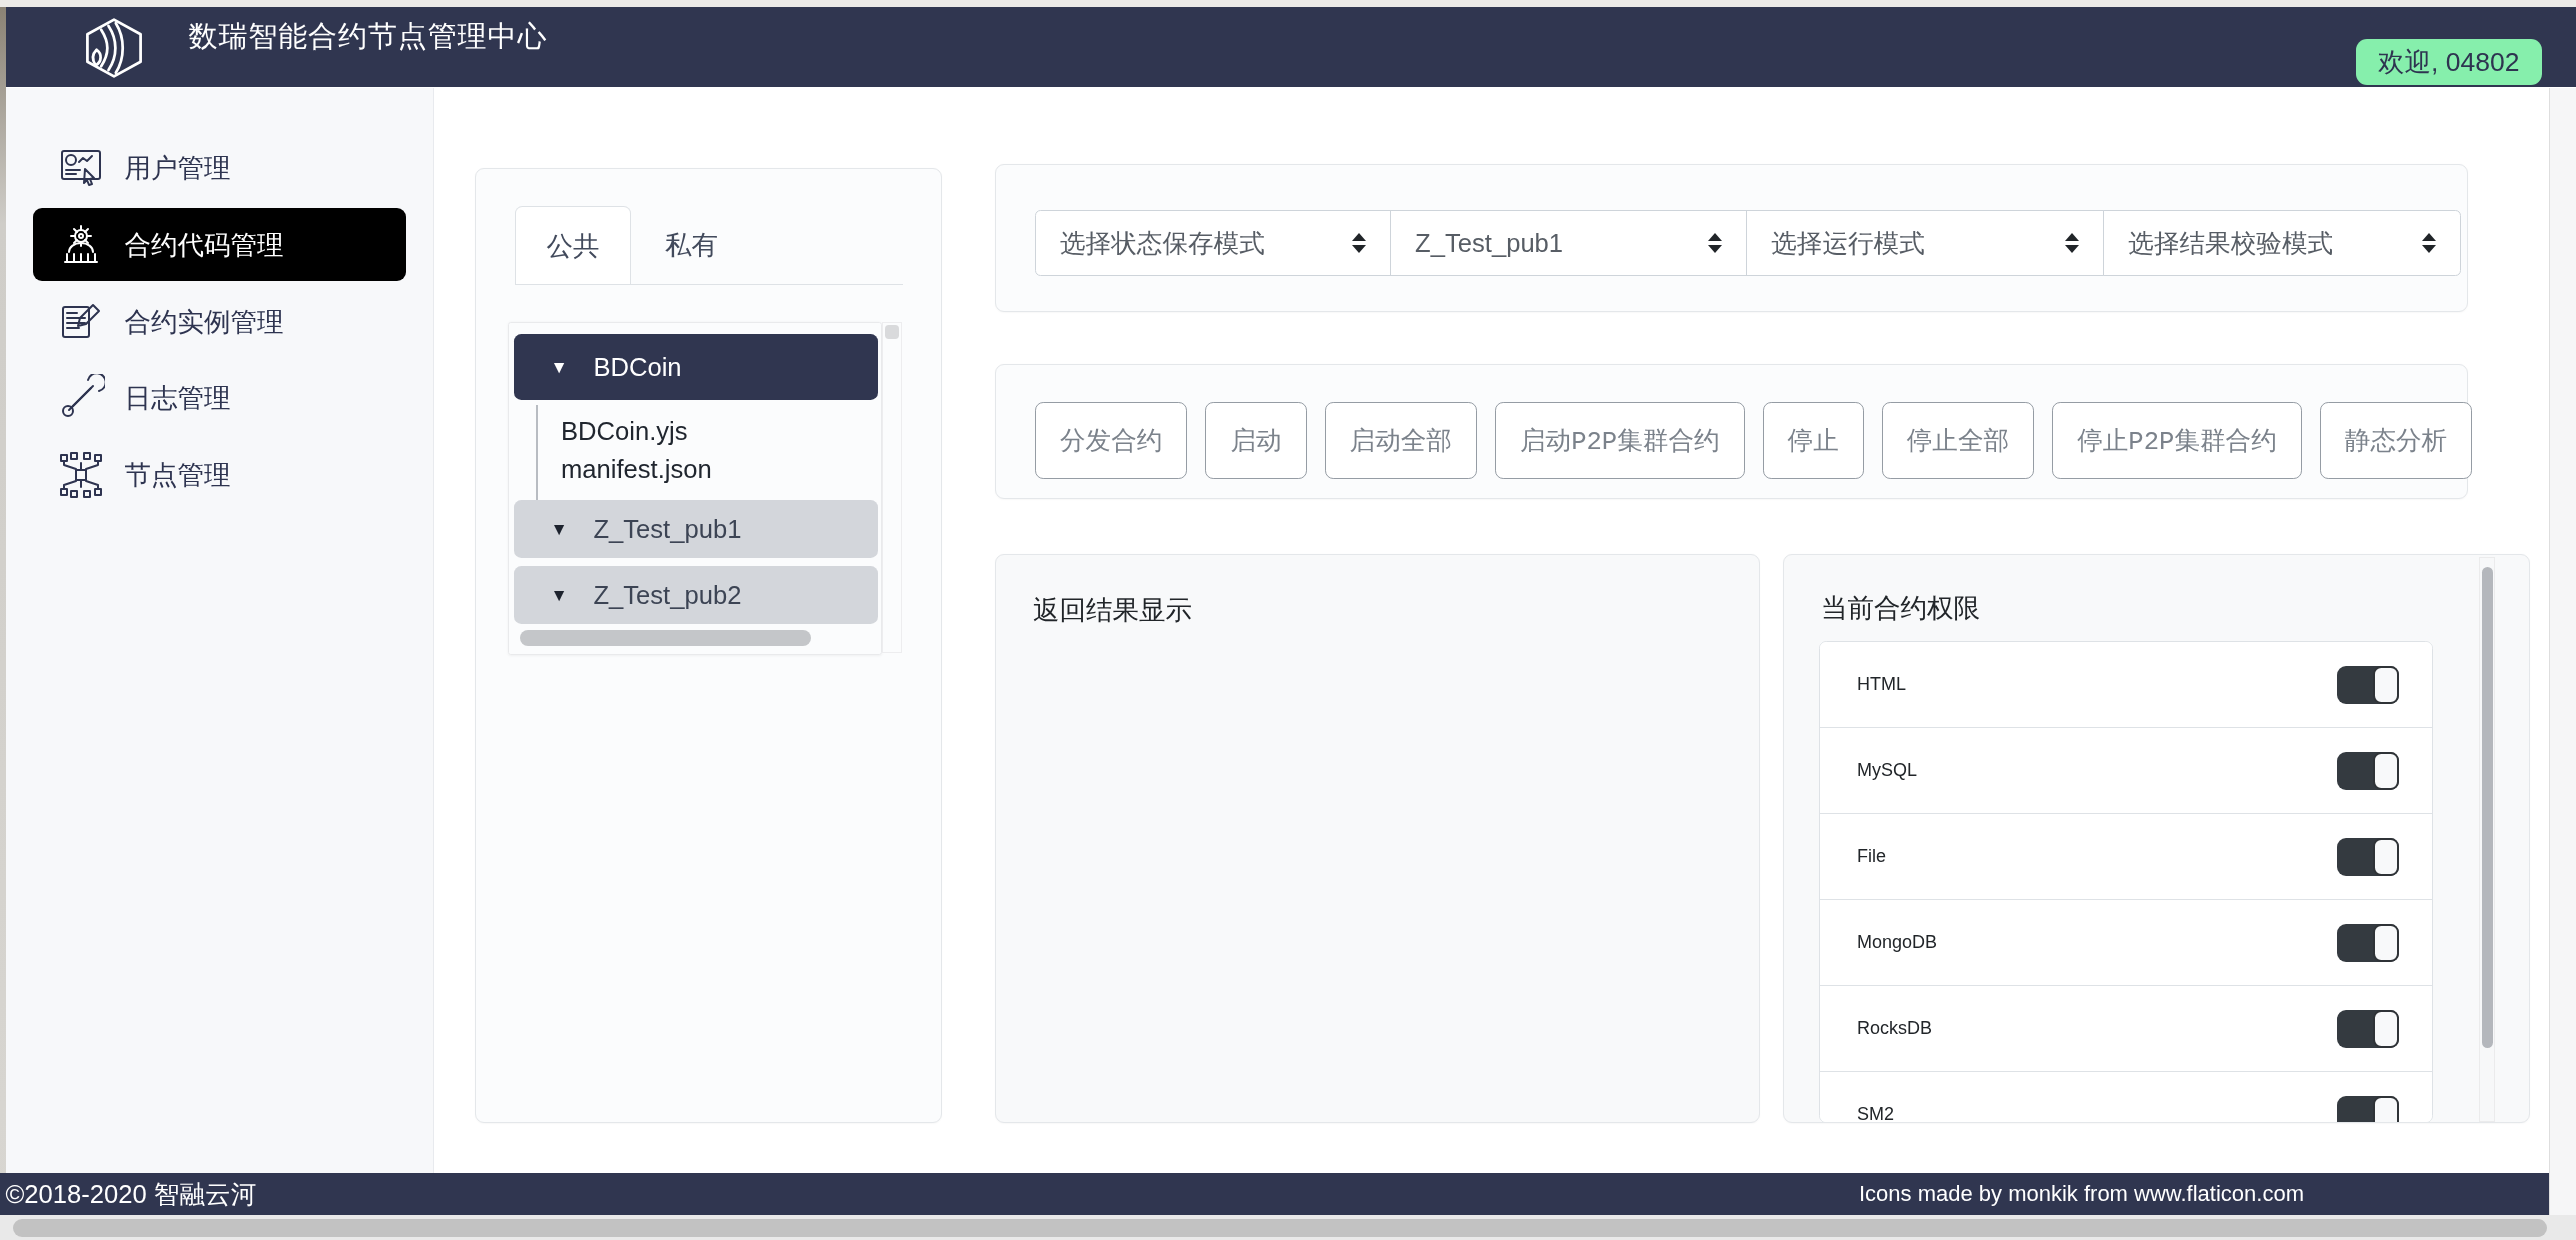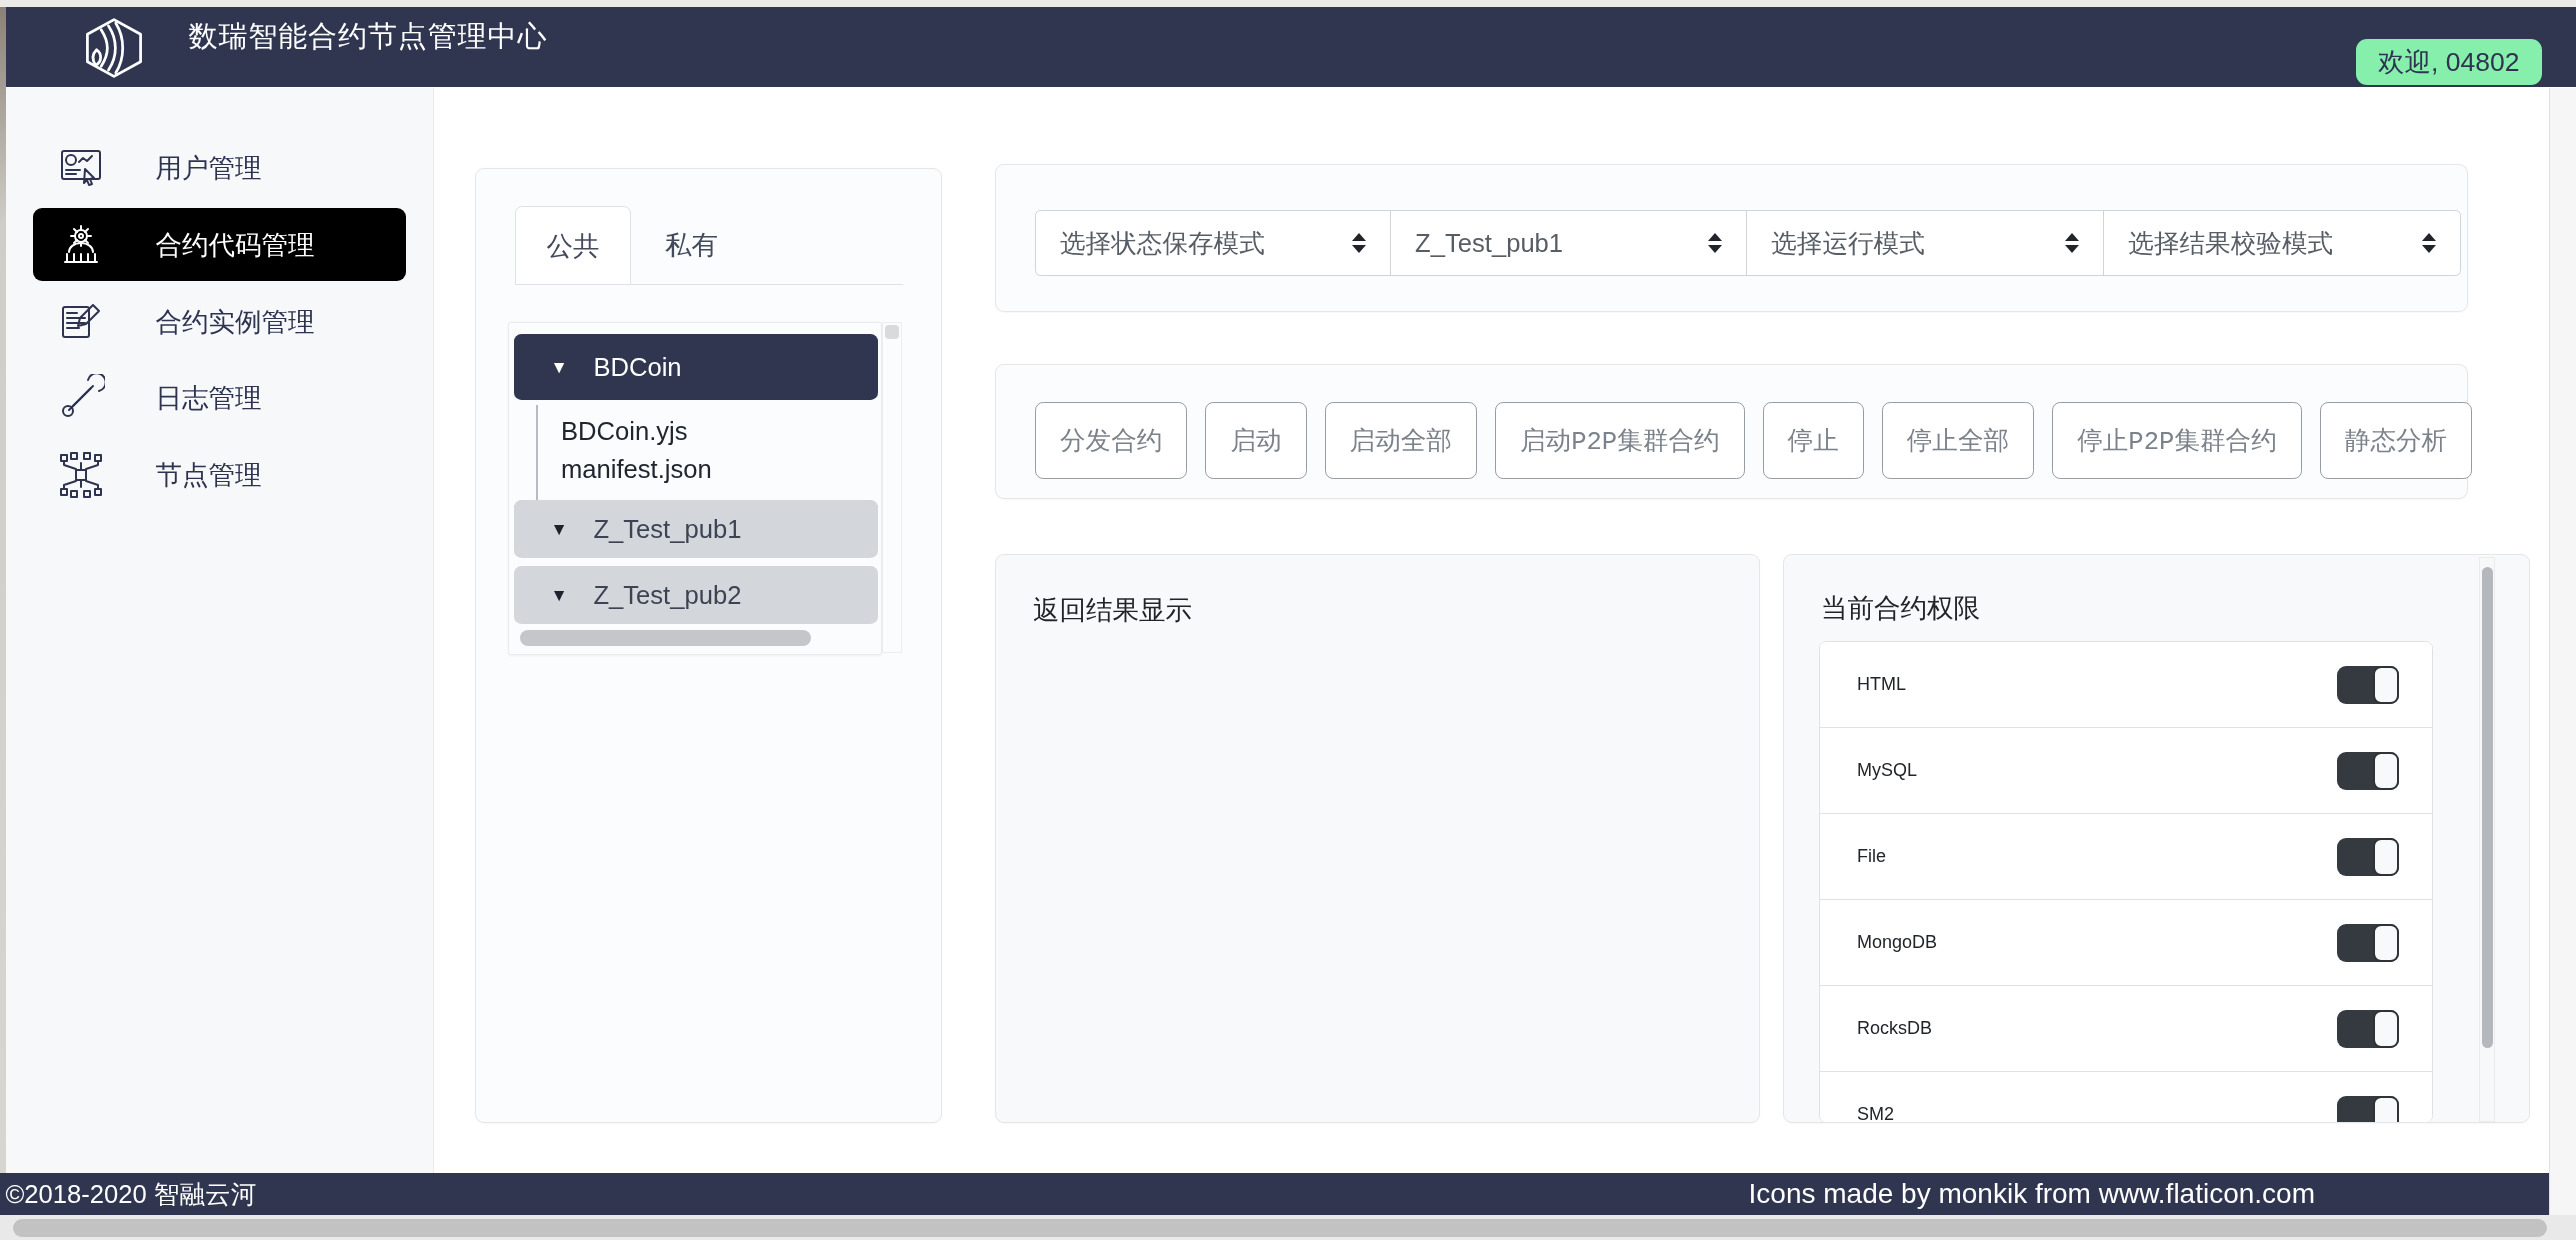--- a/index.html
+++ b/index.html
@@ -22,21 +22,21 @@
   .app-title{left:183px;top:0;height:60px;display:flex;align-items:center;
     color:#ffffff;font-size:29px;letter-spacing:0.9px;}
   .welcome-btn{right:35px;top:32px;height:46px;min-width:183px;background:#86efac;
     border-radius:11px;display:flex;align-items:center;justify-content:center;
     color:#2e3450;font-size:26.5px;padding:0 22px;box-sizing:border-box;cursor:pointer;}
 
   
   .sidebar{left:5.5px;top:88px;width:428px;height:1085px;background:#f7f8fa;
     border-right:0.9px solid #e8eaee;box-sizing:border-box;padding-top:40px;}
   .side-item{display:flex;align-items:center;height:73px;margin:3.7px 27px;
-    border-radius:9px;padding-left:24px;cursor:pointer;color:#2e3450;gap:31px;}
+    border-radius:9px;padding-left:24px;cursor:pointer;color:#2e3450;}
   .side-item .icn{width:48px;height:48px;flex:0 0 48px;}
   .side-item .lbl{margin-left:20px;font-size:26.5px;}
   .side-item.active{background:#000000;color:#ffffff;}
   .icn svg{width:48px;height:48px;stroke:currentColor;fill:none;
     stroke-width:2;stroke-linecap:round;stroke-linejoin:round;}
 
   
   .card{background:#fbfcfd;border:0.9px solid #e4e7ea;border-radius:9px;
     box-sizing:border-box;box-shadow:0 0.9px 1.8px rgba(0,0,0,0.03);}
 
@@ -105,21 +105,21 @@
   .toggle .knob{position:absolute;right:0;top:0;width:25.6px;height:38px;background:#f8f9fa;
     border:2.7px solid #2f3337;border-radius:8.2px;box-sizing:border-box;}
   .perm-scroll{position:absolute;left:695px;top:1.8px;width:16.4px;height:565px;
     background:#f7f8f9;border:0.9px solid #ebebec;box-sizing:border-box;}
   .perm-thumb{position:absolute;left:1.8px;top:9px;width:11px;height:481px;
     background:#b4b7bc;border-radius:5.5px;cursor:pointer;}
 
   
   .footer{left:0;top:1173px;width:2549px;height:42px;background:#303650;color:#ffffff;}
   .footer .copy{position:absolute;left:5.5px;top:50%;transform:translateY(-50%);font-size:25.6px;}
-  .footer .credit{position:absolute;right:234px;top:50%;transform:translateY(-50%);font-size:28px;}
+  .footer .credit{position:absolute;right:245px;top:50%;transform:translateY(-50%);font-size:22px;}
   .hscroll{left:0;top:1215px;width:2576px;height:25.6px;background:#e9e9e9;}
   .hthumb{position:absolute;left:12.8px;top:3.7px;width:2534px;height:18px;background:#c2c2c2;
     border-radius:9px;cursor:pointer;}
   .vscroll{left:2549px;top:88px;width:27px;height:1127px;background:#f6f6f7;
     border-left:0.9px solid #dedede;box-sizing:border-box;}
 </style>
 </head>
 <body>
 
 <div class="abs top-strip"></div>

